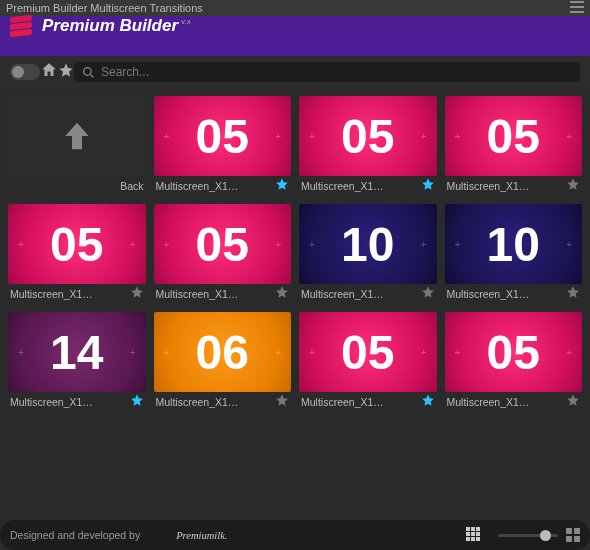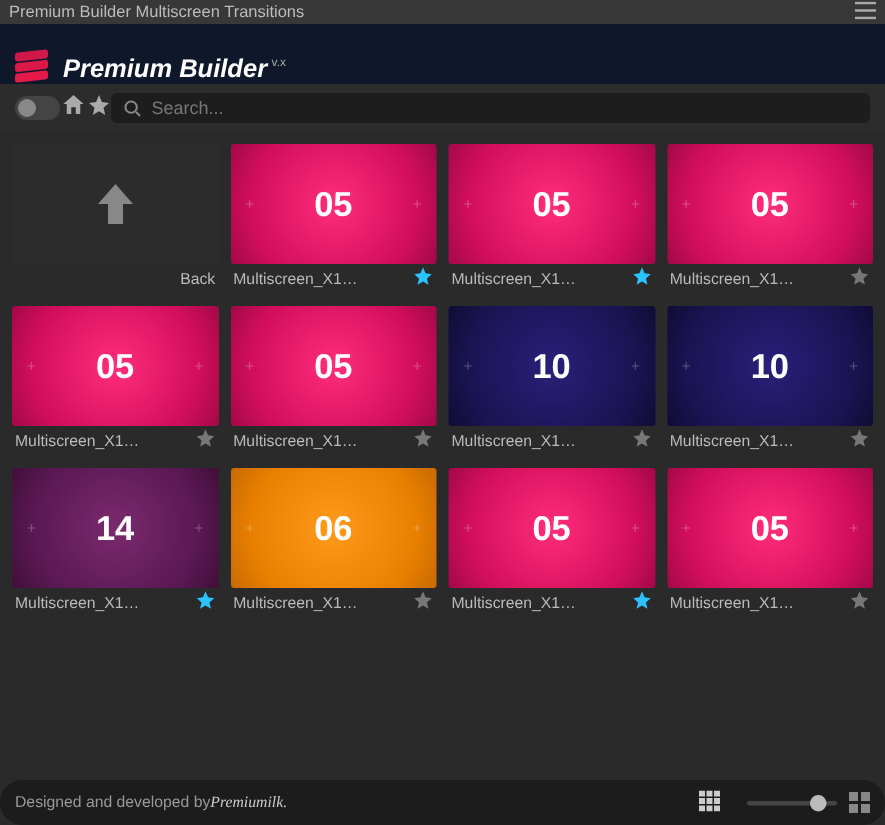--- a/index.html
+++ b/index.html
@@ -4,21 +4,21 @@
 <style>
 * { margin:0; padding:0; box-sizing:border-box; font-family:-apple-system,BlinkMacSystemFont,"Segoe UI",Arial,sans-serif; }
 body { background:#2a2a2a; width:590px; height:550px; overflow:hidden; color:#ccc; }
 
 
 .titlebar { display:flex; align-items:center; height:16px; padding:0 6px; background:#383838; font-size:11px; color:#bbb; }
 .titlebar .spacer { flex:1; }
 .menu-icon { font-size:14px; color:#aaa; cursor:pointer; }
 
 
-.header { display:flex; align-items:flex-end; height:40px; padding:0 10px; background:#0f172a; }
+.header { display:flex; align-items:flex-start; height:40px; padding:0 10px; background:#4c1d95; }
 .logo-badge { position:relative; width:22px; height:22px; margin-right:10px; }
 .logo-badge span { position:absolute; left:0; display:block; width:22px; height:6px; background:#e6194b; border-radius:2px; transform:skewY(-6deg); }
 .logo-badge span:nth-child(1){top:0;opacity:.9;}
 .logo-badge span:nth-child(2){top:7px;opacity:.95;}
 .logo-badge span:nth-child(3){top:14px;}
 .brand { font-weight:700; font-style:italic; font-size:17px; color:#fff; }
 .brand sup { font-size:8px; font-style:normal; font-weight:400; color:#aaa; padding-left:3px; }
 
 
 .toolbar { display:flex; align-items:center; height:32px; padding:0 10px; background:#2c2c2c; }
@@ -34,34 +34,34 @@
 .gridwrap { padding:8px; }
 .grid { display:grid; grid-template-columns:repeat(4,1fr); gap:8px; }
 
 .cell { display:flex; flex-direction:column; }
 .thumb { height:80px; border-radius:2px; display:flex; align-items:center; justify-content:center; position:relative; overflow:hidden; cursor:pointer; }
 .thumb.pink   { background:radial-gradient(circle at 50% 50%,#ff2d7a 0%,#d10e5c 70%,#a30849 100%); }
 .thumb.navy   { background:radial-gradient(circle at 50% 50%,#2a1f7a 0%,#1a1452 70%,#0f0c35 100%); }
 .thumb.purple { background:radial-gradient(circle at 50% 50%,#7a2a6e 0%,#5a1852 70%,#3f0f39 100%); }
 .thumb.orange { background:radial-gradient(circle at 50% 50%,#ff9a1a 0%,#e87f00 70%,#c76a00 100%); }
 .thumb.back   { background:#2c2c2c; flex-direction:column; color:#888; }
-.thumb .big { font-size:23px; font-weight:800; color:#fff; letter-spacing:0; }
+.thumb .big { font-size:48px; font-weight:800; color:#fff; letter-spacing:0; }
 .thumb .plus { position:absolute; color:rgba(255,255,255,0.25); font-size:10px; }
 .thumb .p-l { left:10px; } .thumb .p-r { right:10px; }
 .backarrow { color:#888; }
 
 .caption { display:flex; align-items:center; height:20px; padding:0 2px; }
 .caption .label { font-size:10.5px; color:#bbb; white-space:nowrap; overflow:hidden; text-overflow:ellipsis; flex:1; }
 .caption .fav { cursor:pointer; flex-shrink:0; margin-left:2px; }
 .caption.center { justify-content:flex-end; }
 .caption.center .label { text-align:center; flex:0 0 auto; }
 
 
 .footer { position:absolute; bottom:0; left:0; right:0; height:30px; background:#1c1c1c; display:flex; align-items:center; padding:0 10px; font-size:10.5px; color:#999;border-radius:15px; }
-.footer .credit { font-family:cursive; font-style:italic; color:#ccc; }
+.footer .credit { font-family:cursive; font-style:italic; color:#ccc;margin-left:36px; }
 .footer .spacer { flex:1; }
 .view-toggles { display:flex; gap:8px; align-items:center; }
 .viewbtn { cursor:pointer; color:#888; }
 .viewbtn.active { color:#ccc; }
 .slider { width:60px; display:flex; align-items:center; margin-left:10px; }
 .slider .track { flex:1; height:3px; background:#444; border-radius:2px; position:relative; }
 .slider .thumbk { position:absolute; top:-4px; left:42px; width:11px; height:11px; border-radius:50%; background:#bbb; }
 .dots4 { display:grid; grid-template-columns:6px 6px; grid-template-rows:6px 6px; gap:2px; }
 .dots4 span { background:#888; width:6px; height:6px; }
 </style>

